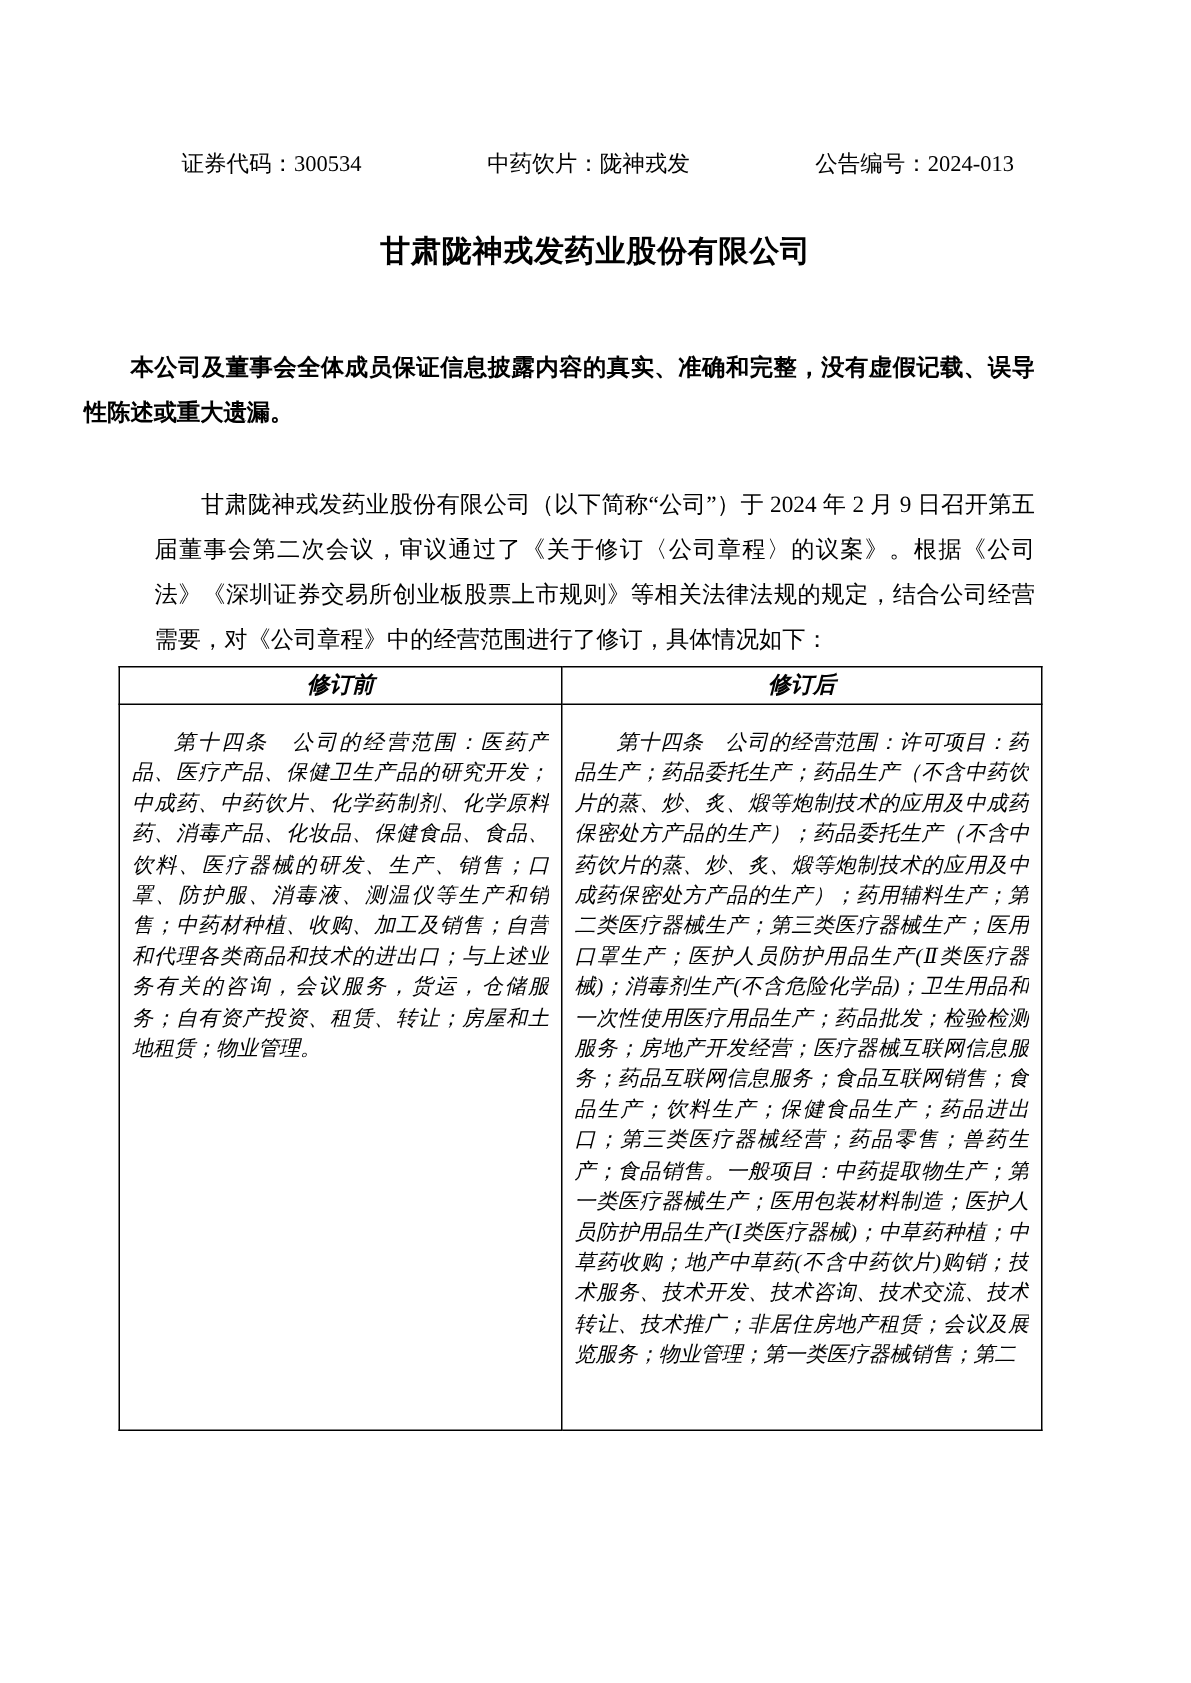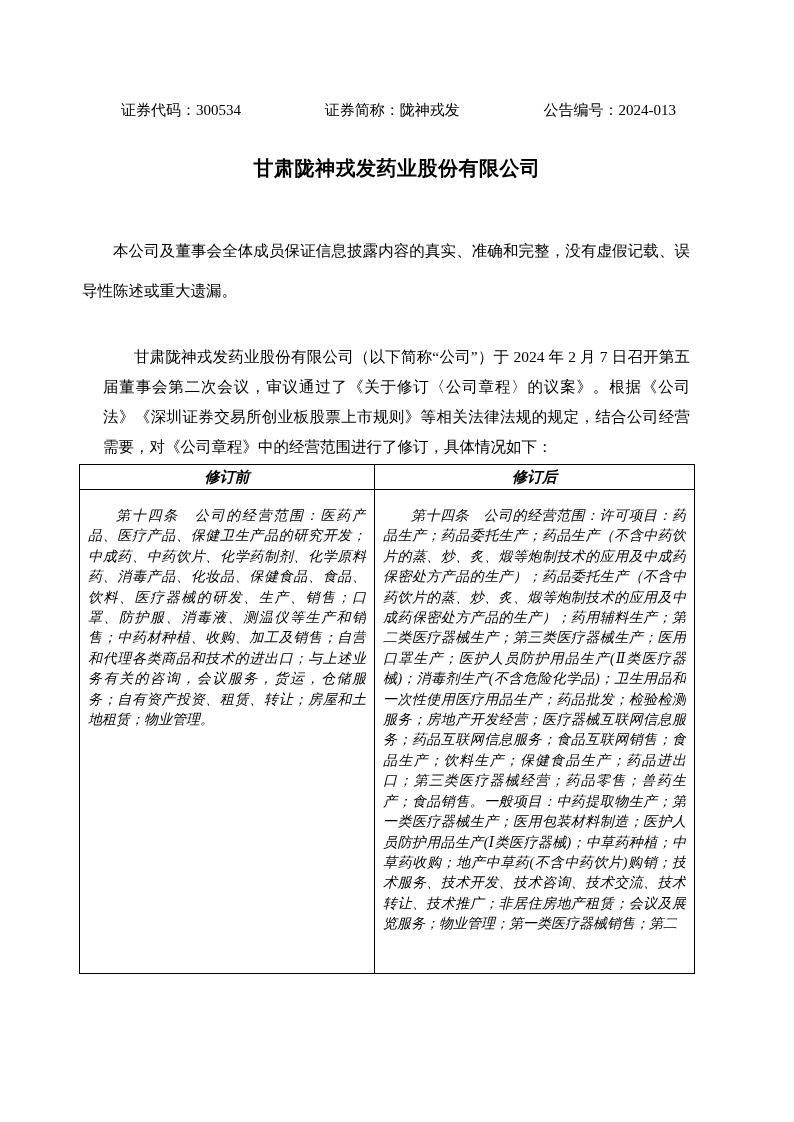--- a/index.html
+++ b/index.html
@@ -32,24 +32,24 @@
     text-align: center;
     font-size: 20px;
     line-height: 26px;
     font-weight: bold;
     letter-spacing: 0.5px;
   }
   .title.second {
     margin-top: 15px;
   }
   .statement {
-    margin: 50px 104px 0 82px;
+    margin: 50px 104px 0 56px;
     font-size: 15.5px;
-    line-height: 40px;
-    font-weight: normal;
+    line-height: 30px;
+    font-weight: bold;
     text-indent: 2em;
     text-align: justify;
   }
   .intro {
     margin: 31px 104px 0 103px;
     font-size: 15.5px;
     line-height: 30px;
     text-indent: 2em;
     text-align: justify;
   }
@@ -94,29 +94,29 @@
     overflow: hidden;
   }
 </style>
 </head>
 <body>
 
 <div class="page">
 
   <div class="doc-header">
     <span>证券代码：300534</span>
-    <span>证券简称：陇神戎发</span>
+    <span>中药饮片：陇神戎发</span>
     <span>公告编号：2024-013</span>
   </div>
 
   <div class="title">甘肃陇神戎发药业股份有限公司</div>
 
   <p class="statement">本公司及董事会全体成员保证信息披露内容的真实、准确和完整，没有虚假记载、误导性陈述或重大遗漏。</p>
 
-  <p class="intro">甘肃陇神戎发药业股份有限公司（以下简称“公司”）于 2024 年 2 月 7 日召开第五届董事会第二次会议，审议通过了《关于修订〈公司章程〉的议案》。根据《公司法》《深圳证券交易所创业板股票上市规则》等相关法律法规的规定，结合公司经营需要，对《公司章程》中的经营范围进行了修订，具体情况如下：</p>
+  <p class="intro">甘肃陇神戎发药业股份有限公司（以下简称“公司”）于 2024 年 2 月 9 日召开第五届董事会第二次会议，审议通过了《关于修订〈公司章程〉的议案》。根据《公司法》《深圳证券交易所创业板股票上市规则》等相关法律法规的规定，结合公司经营需要，对《公司章程》中的经营范围进行了修订，具体情况如下：</p>
 
 
   <table class="revision-table">
     <colgroup>
       <col class="col-before">
       <col class="col-after">
     </colgroup>
     <thead>
       <tr>
         <th>修订前</th>

